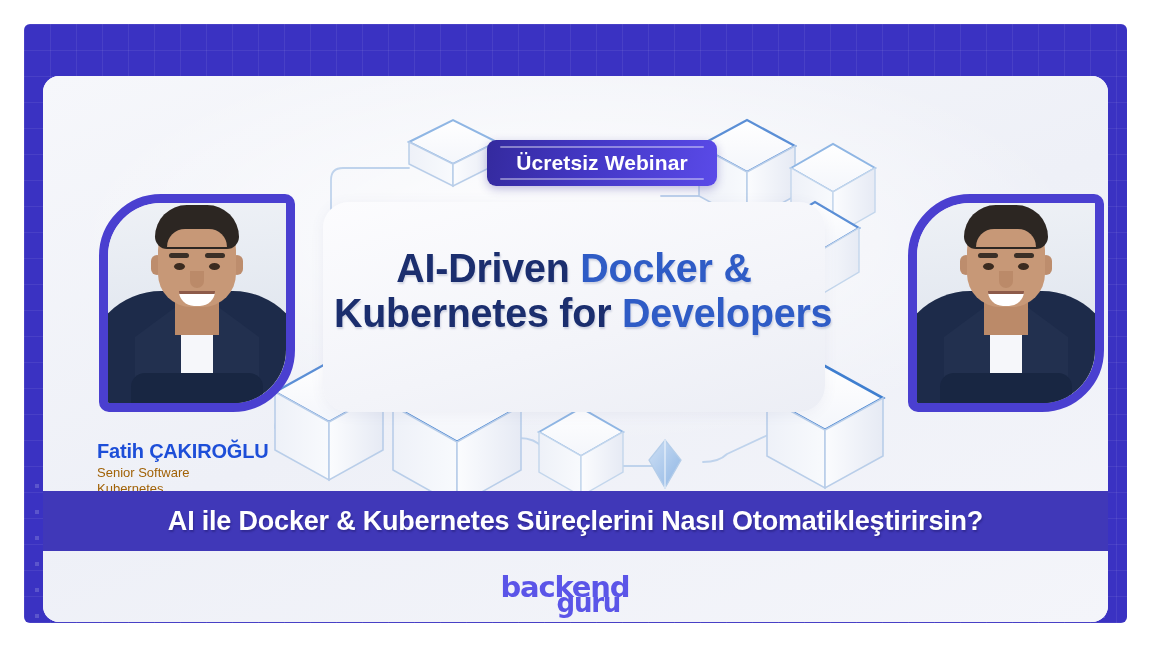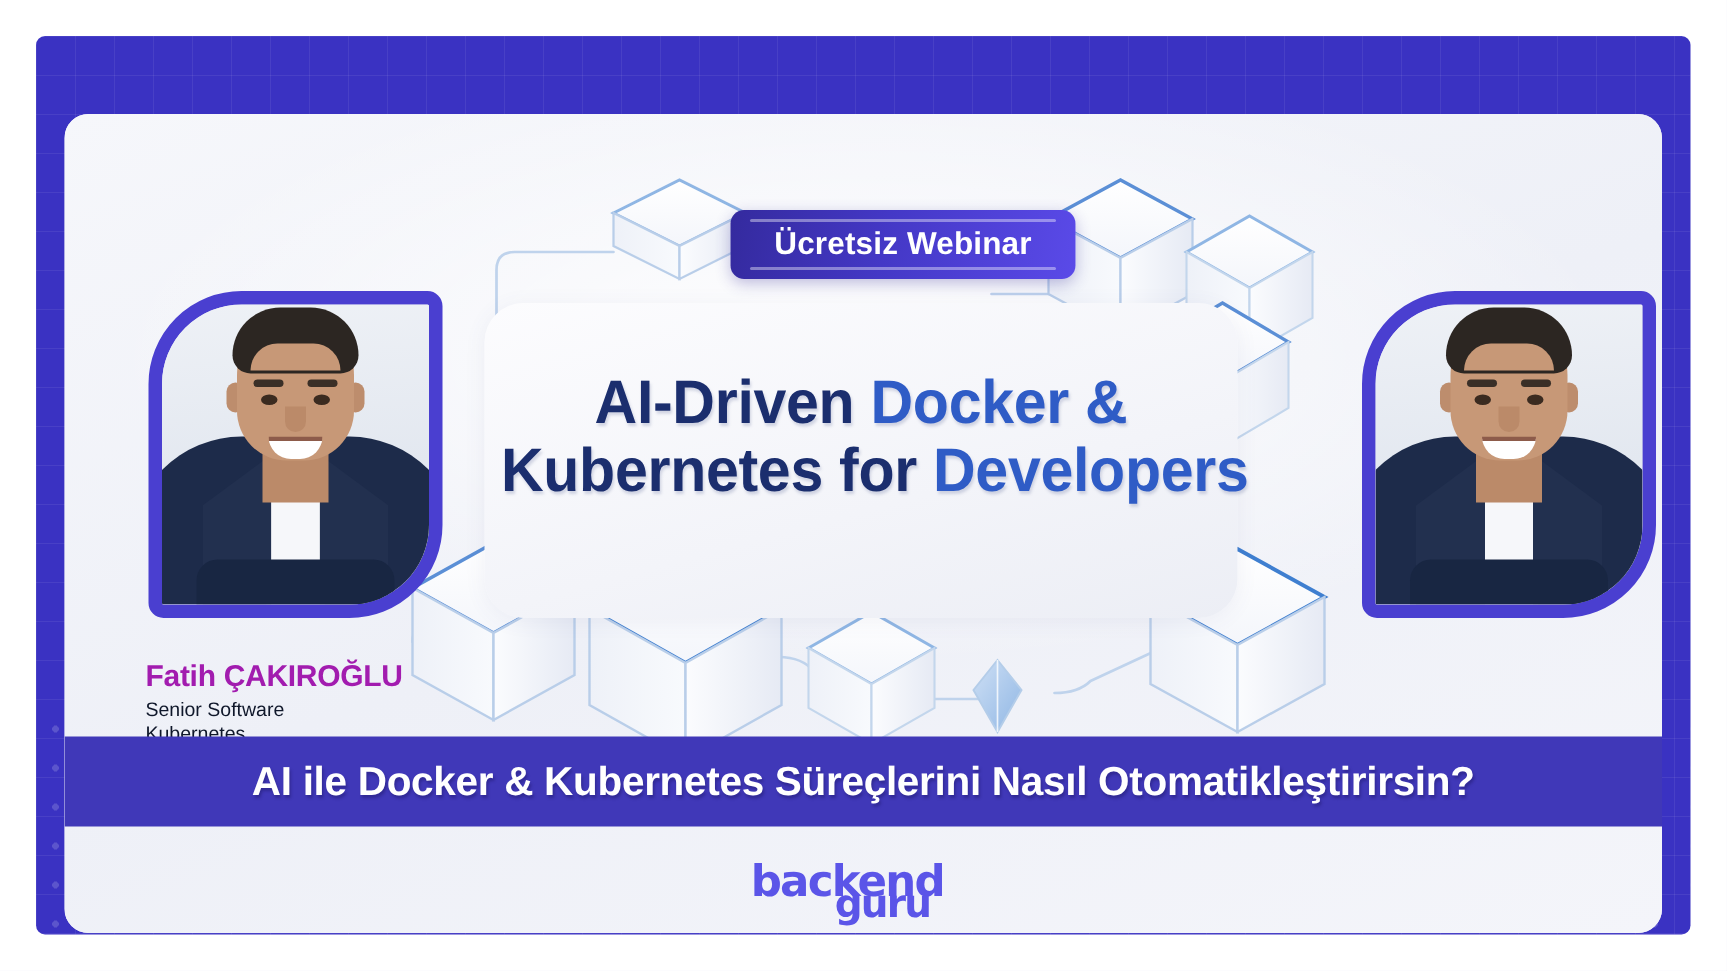--- a/index.html
+++ b/index.html
@@ -183,25 +183,25 @@
   .p-arms {
     position: absolute; left: 50%; bottom: 0; margin-left: -66px;
     width: 132px; height: 30px; background: #182642; border-radius: 14px 14px 0 0;
   }
 
   
   .speaker-info { position: absolute; }
   #speaker-info-left  { left: 54px;  top: 364px; text-align: left; }
   #speaker-info-right { left: 860px; top: 364px; text-align: left; }
   .speaker-name {
-    font-size: 20px; font-weight: bold; color: #a21caf;
+    font-size: 20px; font-weight: bold; color: #1d4ed8;
     letter-spacing: -.2px; white-space: nowrap; text-align: right;
   }
   .speaker-role {
-    font-size: 13px; color: #0f172a; line-height: 1.25; margin-top: 2px;
+    font-size: 13px; color: #a16207; line-height: 1.25; margin-top: 2px;
   }
 
   
   #headline-banner {
     position: absolute;
     left: 0; top: 415px; width: 1065px; height: 60px;
     background: #4038b8;
     display: flex; align-items: center; justify-content: center;
   }
   #headline-text {

